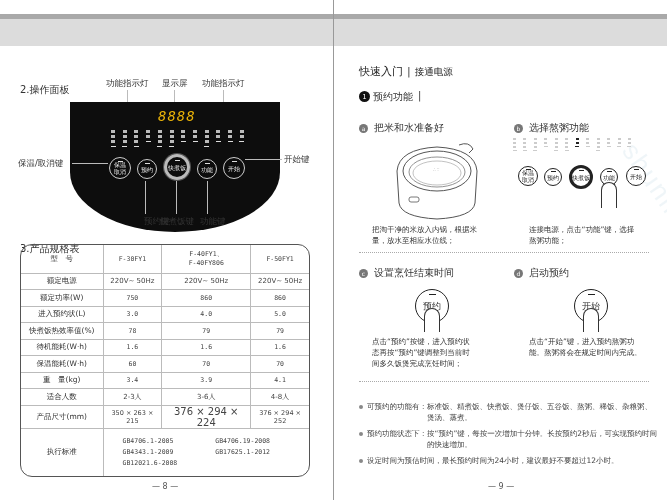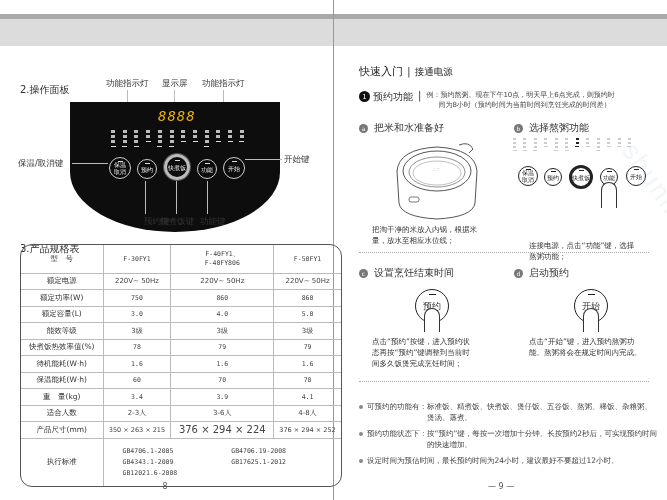--- a/index.html
+++ b/index.html
@@ -26,21 +26,21 @@
   .fn-row { position: absolute; left: 40px; top: 28px; width: 135px; display: flex; justify-content: space-between; }
   .fn-ind { width: 6px; display: flex; flex-direction: column; align-items: center; }
   .fn-ind span { display: block; width: 4px; height: 3px; background: #bbb; margin-bottom: 2px; }
   .fn-ind i { display: block; width: 5px; height: 1px; background: #ddd; margin-top: 1px; }
   .pbtn { position: absolute; border: 1.5px solid #ccc; border-radius: 50%; color: #eee; font-size: 6px;
           display: flex; align-items: center; justify-content: center; text-align: center; line-height: 7px; }
   .pbtn::before { content: ""; position: absolute; top: 3px; left: 50%; width: 5px; margin-left: -2.5px; height: 1px; background: #ddd; }
   .pbtn.big { border: 3px solid #bbb; box-shadow: 0 0 0 1px #555; }
 
   
-  .spec { position: absolute; left: 20px; top: 198px; width: 322px; border: 1.5px solid #555; border-radius: 12px; overflow: hidden; }
+  .spec { position: absolute; left: 20px; top: 198px; width: 290px; border: 1.5px solid #555; border-radius: 12px; overflow: hidden; }
   .spec table { width: 100%; border-collapse: collapse; font-size: 7px; color: #444; }
   .spec td { border-right: 1px solid #bbb; border-bottom: 1px solid #bbb; text-align: center; height: 16.5px; padding: 0 1px; }
   .spec td:last-child { border-right: none; }
   .spec tr:last-child td { border-bottom: none; }
   .spec td.lbl { width: 82px; font-size: 7.5px; color: #333; }
   .spec td.mono { font-family: "DejaVu Sans Mono", monospace; font-size: 6.5px; }
   .spec tr.head td { height: 28px; }
   .spec tr.std td { height: 48px; margin-top: 28px; }
   .std-grid { display: grid; grid-template-columns: 1fr 1fr; text-align: left; padding-left: 18px; row-gap: 3px;
               font-family: "DejaVu Sans Mono", monospace; font-size: 6.5px; }
@@ -213,30 +213,24 @@
             <td>220V~ 50Hz</td>
             <td>220V~ 50Hz</td>
           </tr>
       <tr>
             <td class="lbl">额定功率(W)</td>
             <td class="mono">750</td>
             <td class="mono">860</td>
             <td class="mono">860</td>
           </tr>
       <tr>
-            <td class="lbl">额定容量(L)</td>
+            <td class="lbl">进入预约状(L)</td>
             <td class="mono">3.0</td>
             <td class="mono">4.0</td>
             <td class="mono">5.0</td>
-          </tr>
-      <tr>
-            <td class="lbl">能效等级</td>
-            <td>3级</td>
-            <td>3级</td>
-            <td>3级</td>
           </tr>
       <tr>
             <td class="lbl">快煮饭热效率值(%)</td>
             <td class="mono">78</td>
             <td class="mono">79</td>
             <td class="mono">79</td>
           </tr>
       <tr>
             <td class="lbl">待机能耗(W·h)</td>
             <td class="mono">1.6</td>
@@ -290,24 +284,20 @@
   <div class="watermark">shunmingsh</div>
 
   <div class="r-title">
     <span>快速入门</span><span class="sep">|</span><span class="sub">接通电源</span>
   </div>
 
   <div class="step1">
     <span class="num-dot">1</span>
     <span>预约功能</span>
     <span class="bar">|</span>
-    <div class="note">
-      <div>例：预约熬粥。现在下午10点，明天早上6点完成，则预约时</div>
-      <div style="padding-left:12px;">间为8小时（预约时间为当前时间到烹饪完成的时间差）</div>
-    </div>
   </div>
 
   <div class="sub-step" style="left:25px; top:75px;">
     <span class="circ-icon">a</span>
     <span>把米和水准备好</span>
   </div>
   <svg class="cooker" viewBox="0 0 95 80">
     <path d="M8 30 Q10 8 48 6 Q86 8 88 30 L86 62 Q84 76 48 78 Q12 76 10 62 Z" fill="#fff" stroke="#555" stroke-width="1"></path>
     <ellipse cx="48" cy="30" rx="34" ry="20" fill="#fff" stroke="#555" stroke-width="1"></ellipse>
     <ellipse cx="48" cy="31" rx="28" ry="15" fill="#fff" stroke="#777" stroke-width="0.8"></ellipse>
@@ -393,21 +383,21 @@
         <i></i>
       </div>
   </div>
   <div class="wbtn" style="left:184px; top:120px; width:20px; height:20px; white-space:pre;">保温
 取消</div>
   <div class="wbtn" style="left:210px; top:122px; width:18px; height:18px;">预约</div>
   <div class="wbtn big" style="left:235px; top:119px; width:24px; height:24px;">快煮饭</div>
   <div class="wbtn" style="left:266px; top:122px; width:18px; height:18px;">功能</div>
   <div class="wbtn" style="left:292px; top:120px; width:20px; height:20px;">开始</div>
   <div class="finger" style="left:267px; top:136px;"></div>
-  <div class="desc" style="left:195px; top:178px;margin-top:16px;">
+  <div class="desc" style="left:195px; top:178px;">
     <div>连接电源，点击“功能”键，选择</div>
     <div>熬粥功能；</div>
   </div>
 
   <div class="dotted" style="top:206px;"></div>
 
   <div class="sub-step" style="left:25px; top:220px;">
     <span class="circ-icon">c</span>
     <span>设置烹饪结束时间</span>
   </div>

